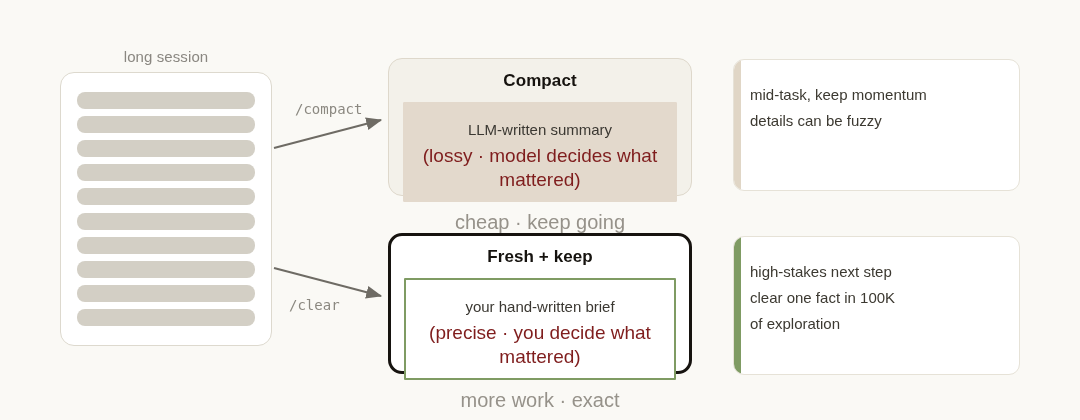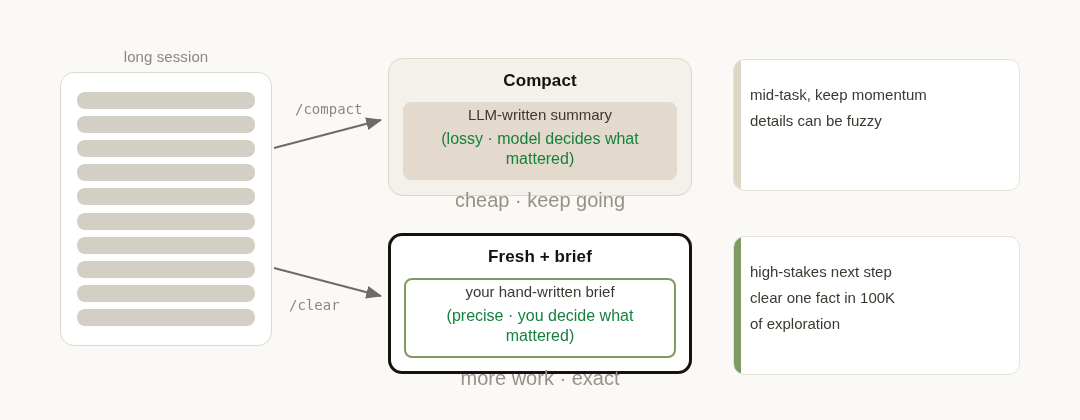--- a/index.html
+++ b/index.html
@@ -99,41 +99,41 @@
   .option-title {
     font-size: 17px;
     font-weight: bold;
     color: #15120e;
     letter-spacing: 0.1px;
   }
   .inner-box {
     box-sizing: border-box;
     width: 100%;
     margin-top: 11px;
-    border-radius: 8px;
-    padding: 3px 8px 10px 8px;
+    border-radius: 1px;
+    padding: 18px 8px 10px 8px;
     text-align: center;
   }
   .inner-compact {
     background: #e3d9cc;
     border: 1px solid #e3d9cc;
   }
   .inner-fresh {
     background: #ffffff;
     border: 2px solid #7f9b63;
   }
   .inner-main {
     font-size: 15px;
     color: #3b3832;
     line-height: 1.25;
   }
   .inner-sub {
     margin-top: 4px;
-    font-size: 16px;
-    color: #15803d;
+    font-size: 19px;
+    color: #7f1d1d;
     line-height: 1.25;
   }
   .option-foot {
     margin-top: 9px;
     font-size: 20px;
     color: #96928a;
   }
 
   
   .note-card {
@@ -199,21 +199,21 @@
   <div class="option-card option-compact">
     <div class="option-title">Compact</div>
     <div class="inner-box inner-compact">
       <div class="inner-main">LLM-written summary</div>
       <div class="inner-sub">(lossy · model decides what mattered)</div>
     </div>
     <div class="option-foot">cheap · keep going</div>
   </div>
 
   <div class="option-card option-fresh">
-    <div class="option-title">Fresh + brief</div>
+    <div class="option-title">Fresh + keep</div>
     <div class="inner-box inner-fresh">
       <div class="inner-main">your hand-written brief</div>
       <div class="inner-sub">(precise · you decide what mattered)</div>
     </div>
     <div class="option-foot">more work · exact</div>
   </div>
 
   <div class="note-card note-top">
     <div class="note-accent" style="background:#e0d6c6"></div>
     <div class="note-line">mid-task, keep momentum</div>

